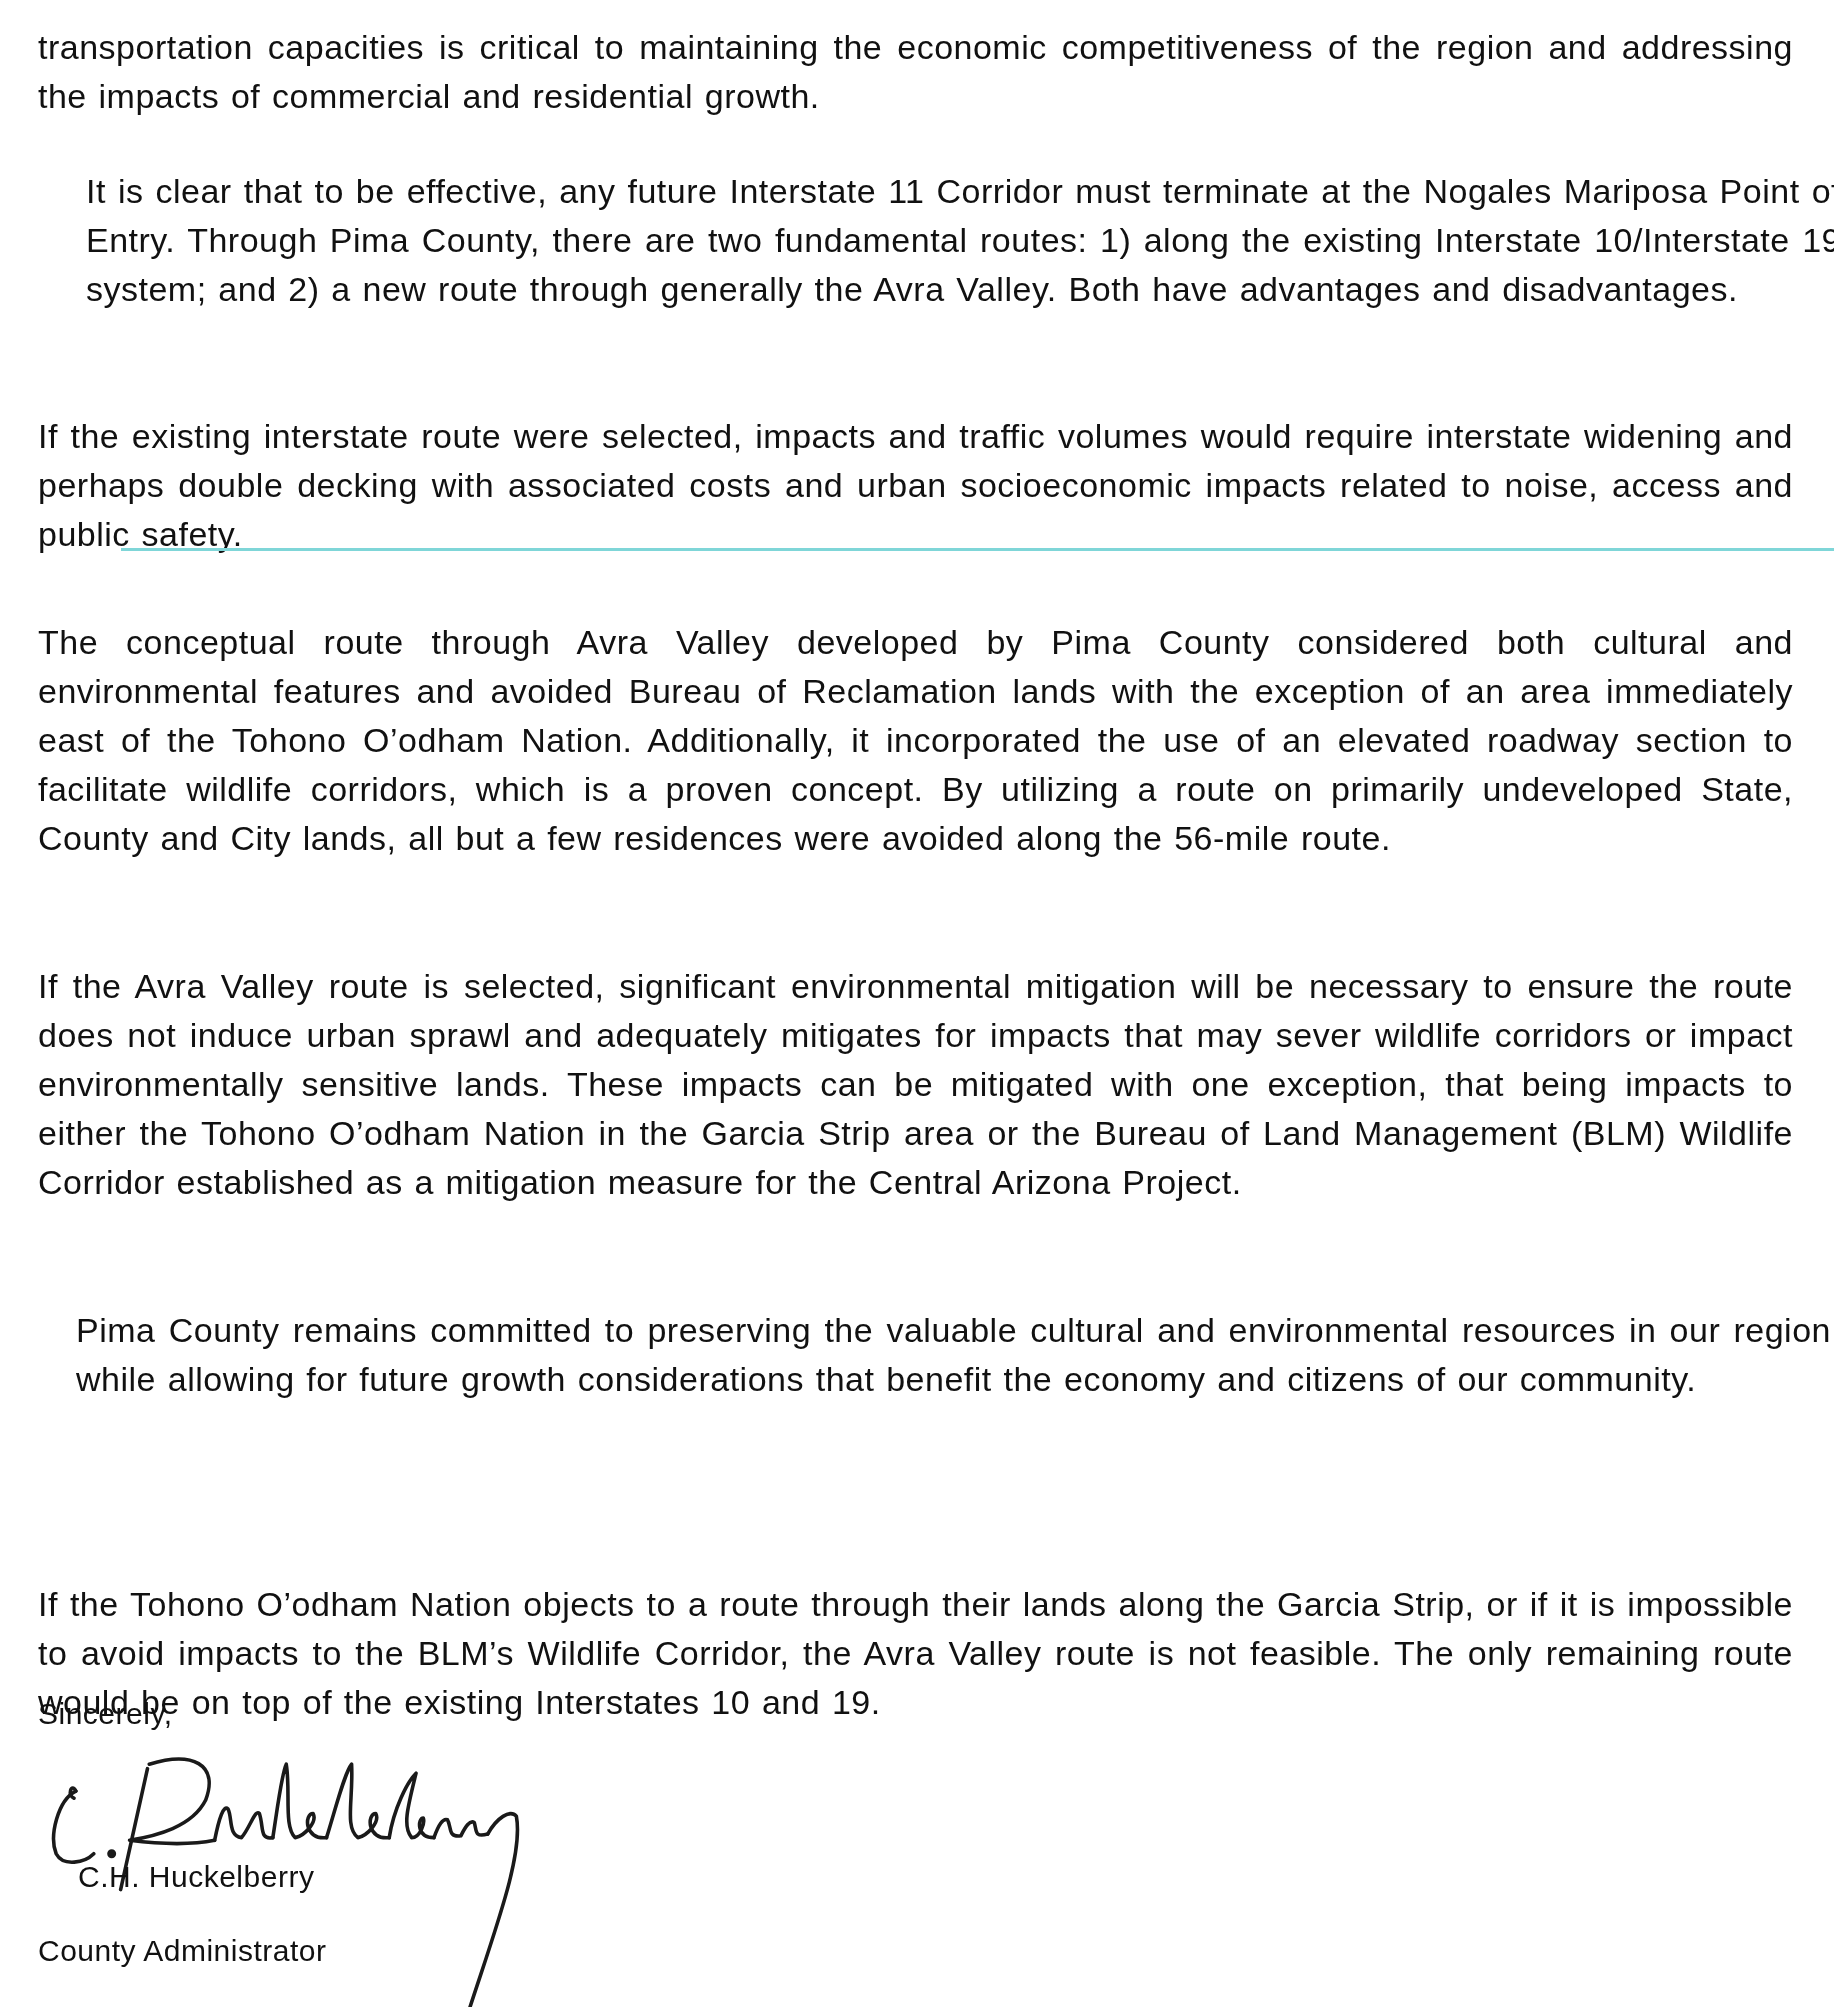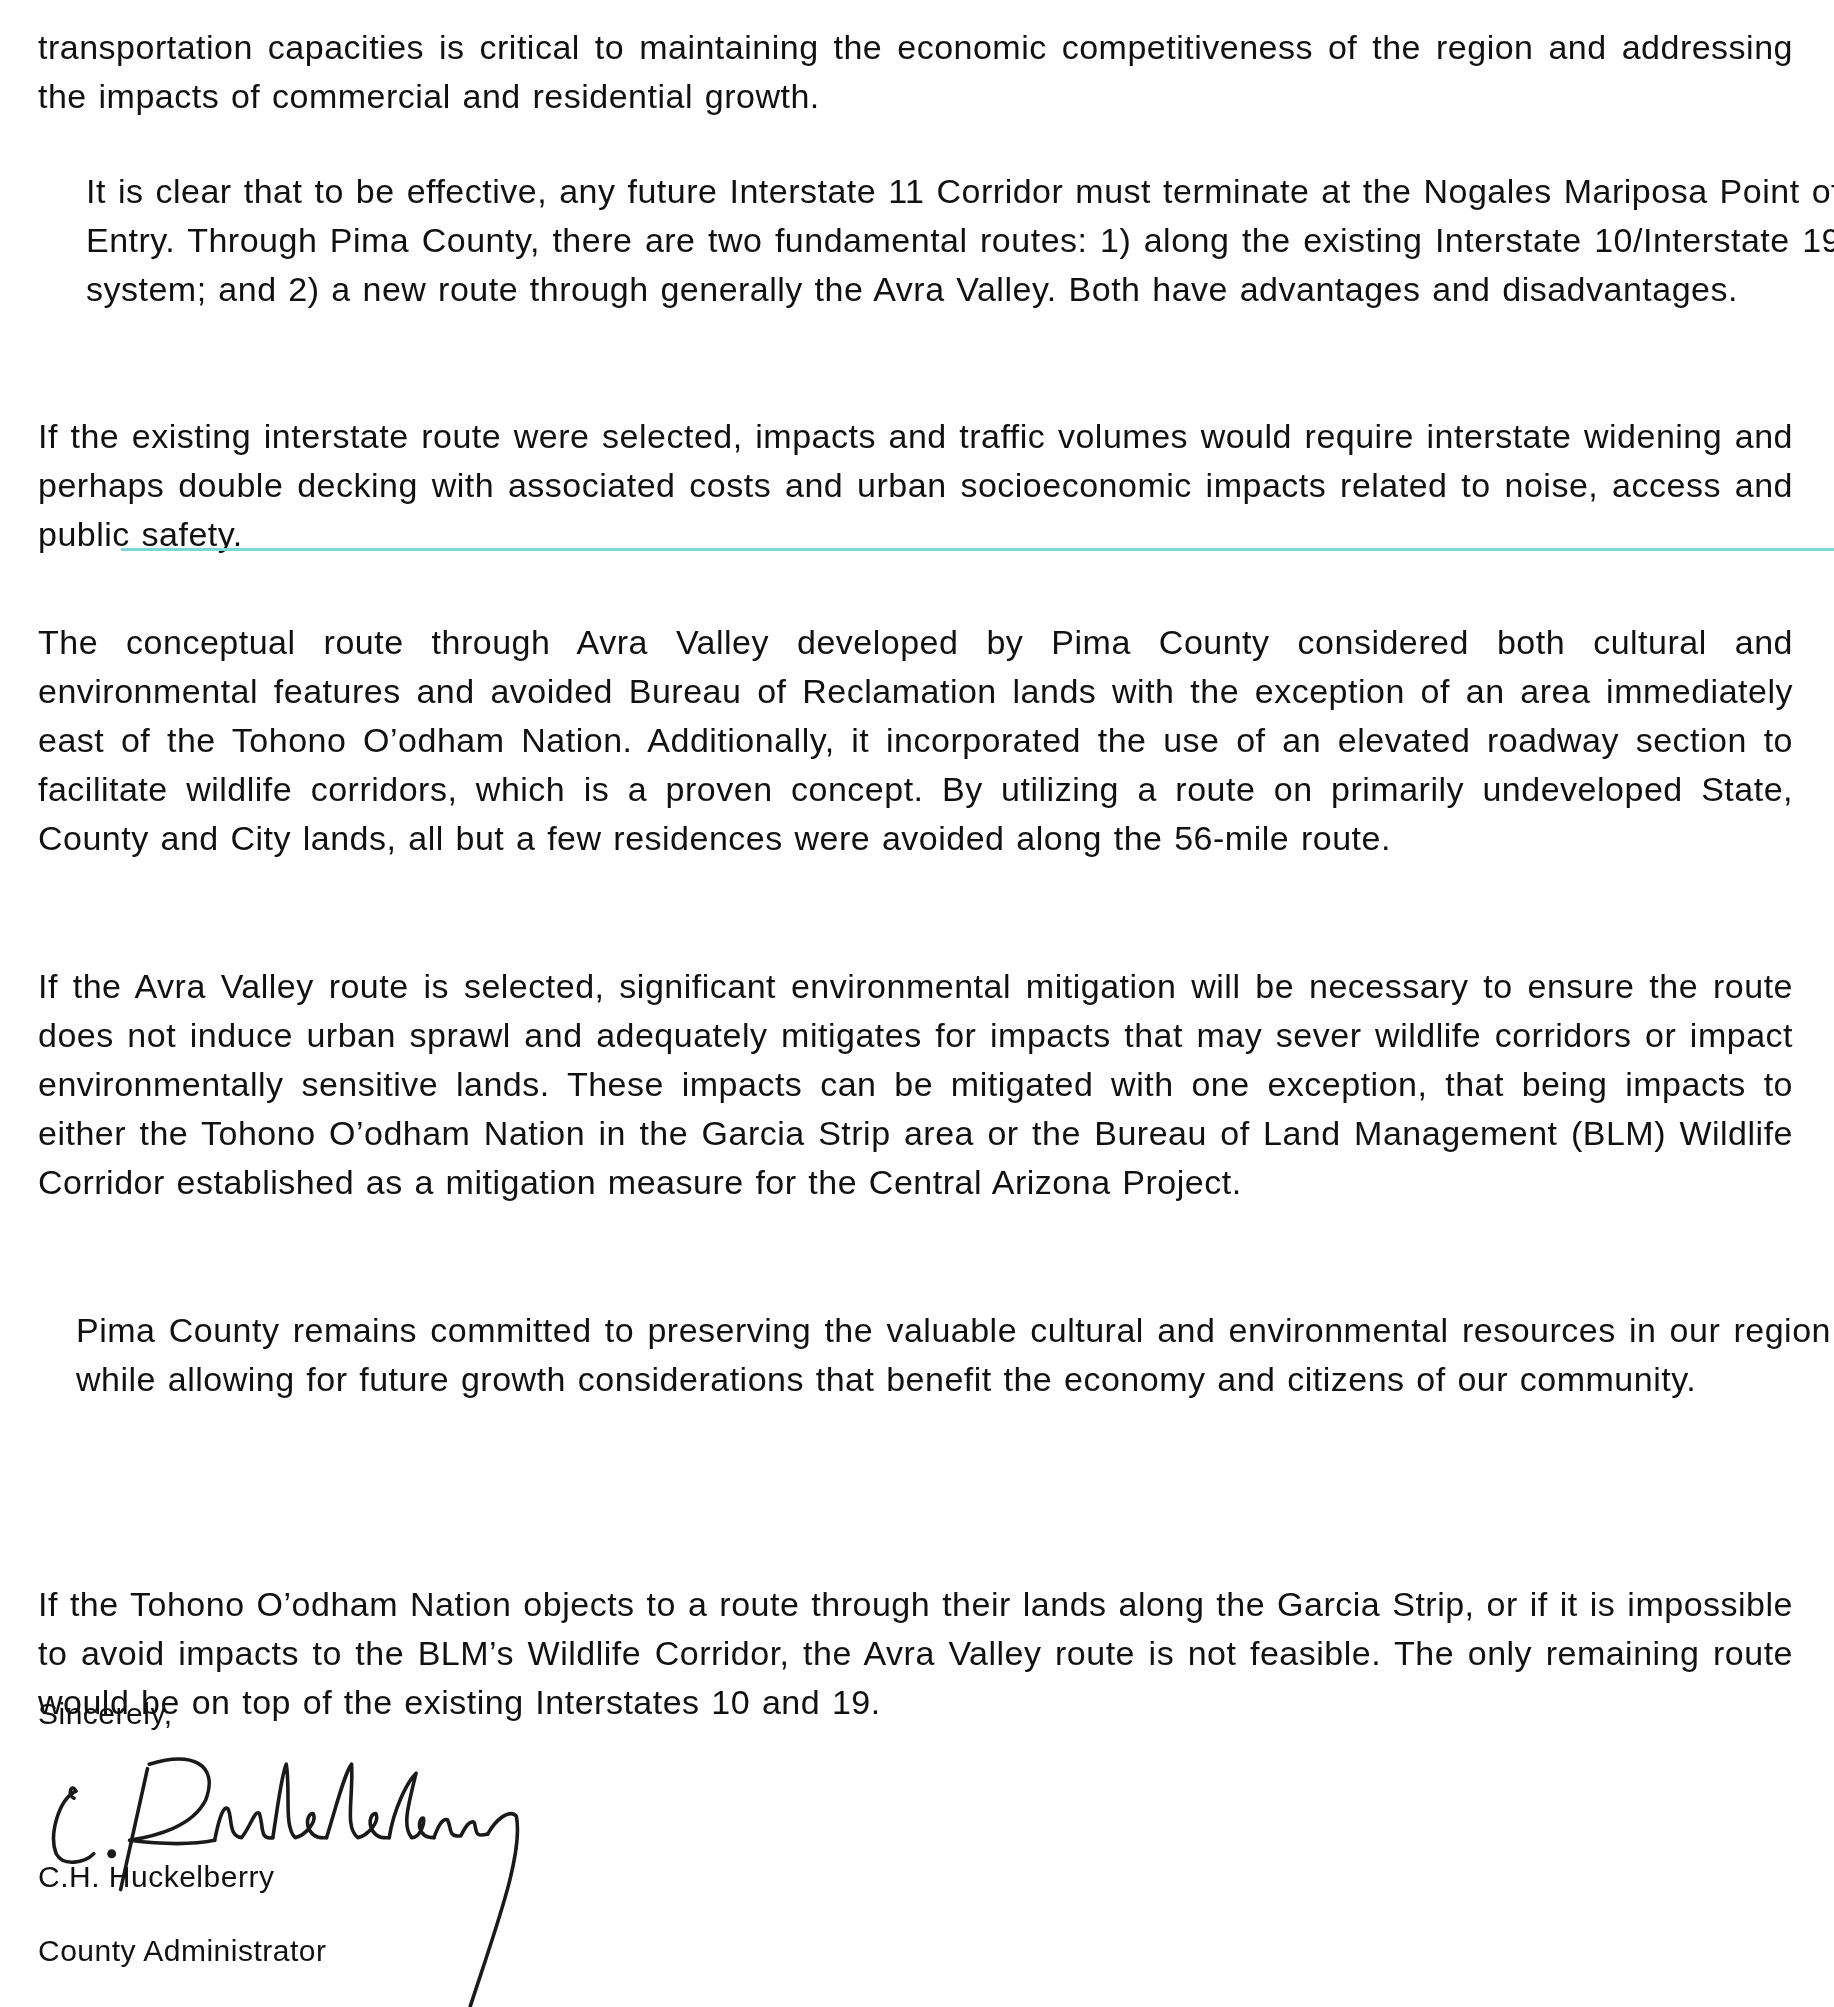--- a/index.html
+++ b/index.html
@@ -34,15 +34,15 @@
     <path d="M112 10 C160 -5 190 10 175 50 C160 80 120 90 90 95 C130 100 160 100 185 95"></path>
     <path d="M185 95 C190 70 195 55 200 60 C205 70 200 90 215 92 C225 80 230 60 235 65 C240 80 235 95 250 92"></path>
     <path d="M250 92 C255 60 260 20 265 10 C270 40 262 80 275 92 C285 90 300 75 295 65 C285 65 285 95 310 92"></path>
     <path d="M310 92 C320 60 330 20 338 10 C340 50 330 80 345 92 C355 90 370 75 365 65 C355 65 355 95 380 92"></path>
     <path d="M380 92 C385 60 400 30 410 20 C400 60 395 80 405 92 C415 92 420 75 418 70 C412 70 410 92 430 92"></path>
     <path d="M430 92 C435 78 440 70 445 72 C450 80 445 92 460 90 C465 80 470 72 475 75 C478 85 475 92 490 88"></path>
     <path d="M490 88 C500 70 515 60 522 68 C530 110 500 190 470 282"></path>
   </g>
 </svg>
 
-<div class="closing" style="top:1852px;">C.H. Huckelberry</div>
+<div class="closing" style="top:1852px;margin-left:40px;">C.H. Huckelberry</div>
 <div class="closing" style="top:1926px;">County Administrator</div>
 
 
 </body></html>

